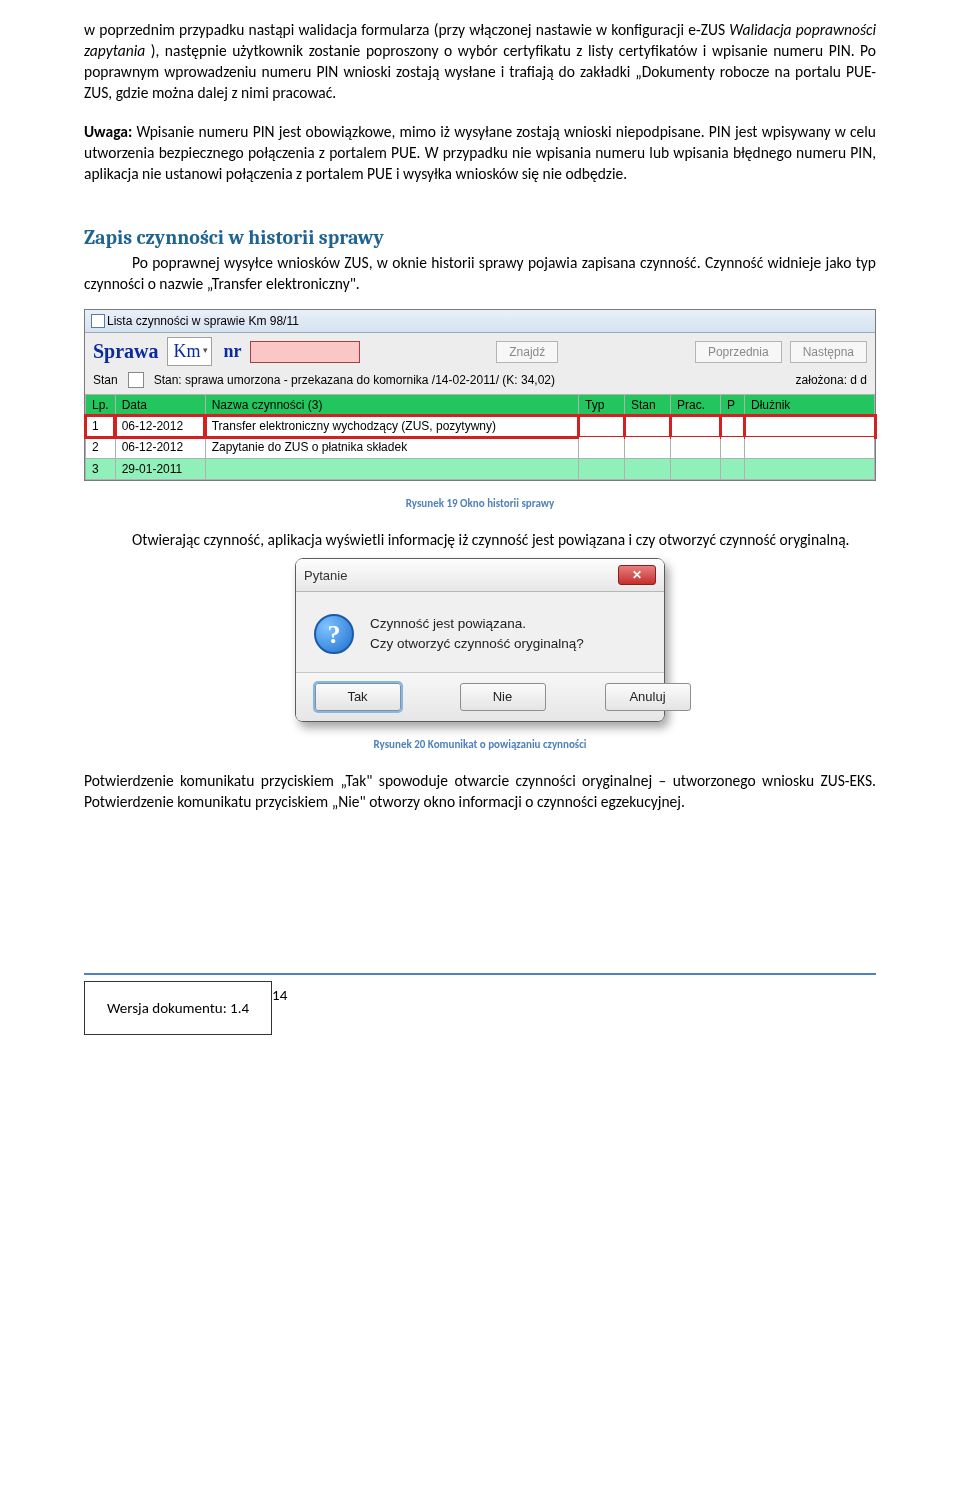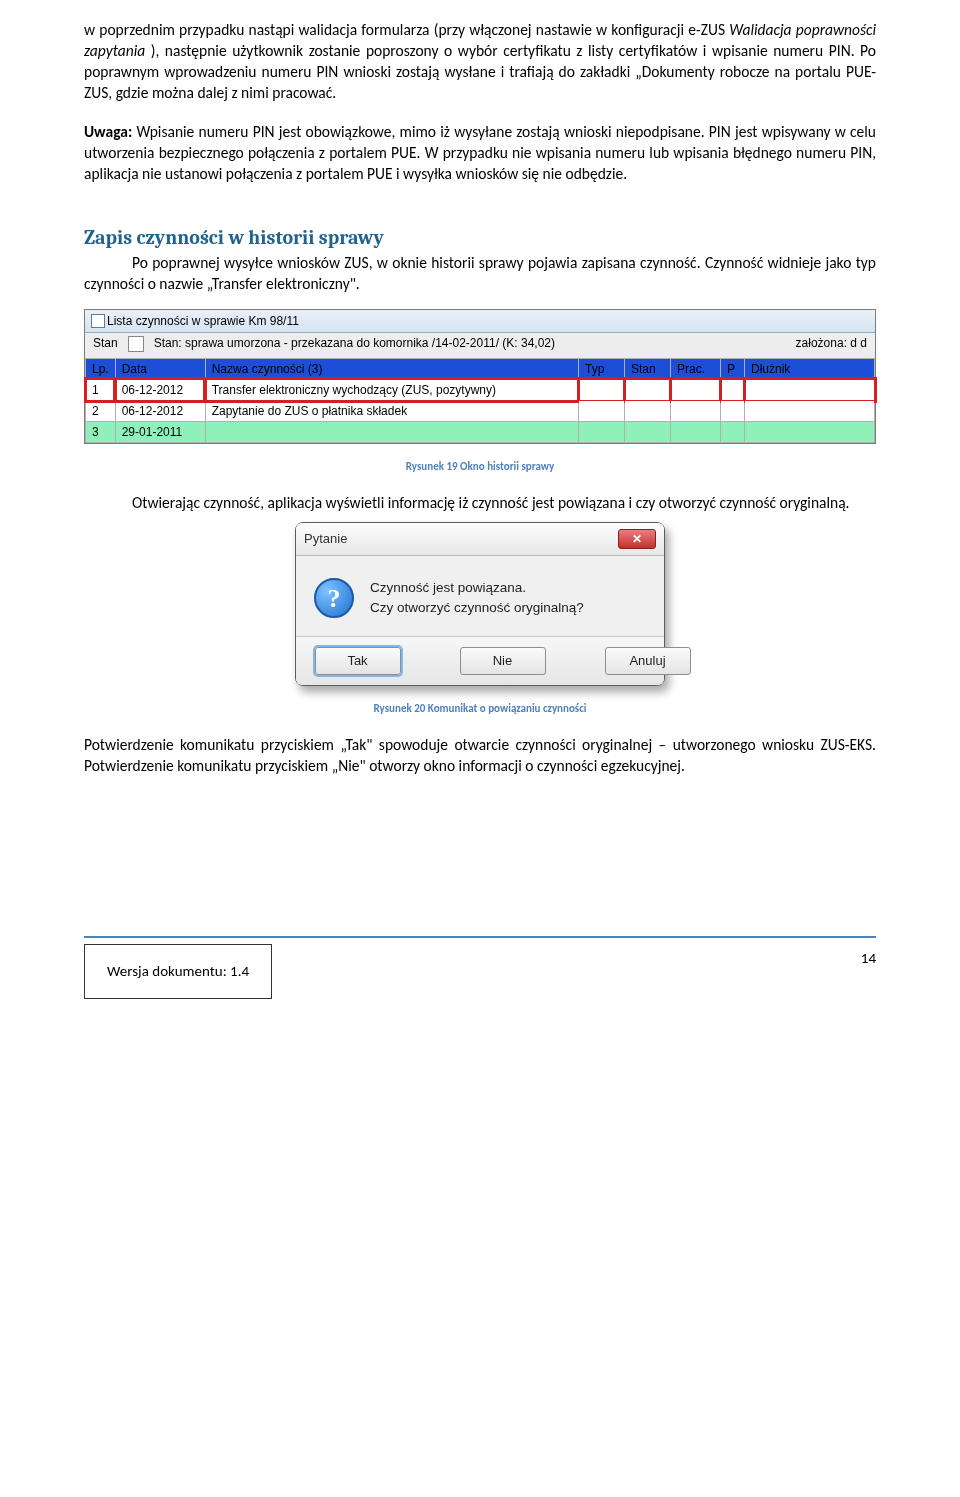--- a/index.html
+++ b/index.html
@@ -61,21 +61,21 @@
   .nr-label { color:#0b2aa0; font-family:"Times New Roman",serif; font-size:18px; font-weight:bold; margin-left:4px;}
   .pink-input { background:#fbc6c6; border:1px solid #a04040; height:22px; flex:0 0 110px;}
   .ghost-btn {
     border:1px solid #b5b5b5; background:#f7f7f7; color:#8a8a8a;
     font-size:12px; padding:2px 12px; height:22px; display:inline-flex; align-items:center;
   }
   .stan-row { display:flex; align-items:center; padding:2px 8px 6px 8px; gap:10px; font-size:12px;}
   .stan-box { width:16px; height:16px; border:1px solid #888; background:#fff; display:inline-block;}
   .tbl { width:100%; border-collapse: collapse; font-size:12px;}
   .tbl th, .tbl td { border:1px solid #b0b0b0; padding:2px 6px; text-align:left; background:#fff;}
-  .tbl th { background:#1d4ed8; font-weight:normal;}
+  .tbl th { background:#22c55e; font-weight:normal;}
   .tbl td.blur { color:#bbb; filter: blur(0.4px);}
   .row-red td { outline:3px solid #d42020; outline-offset:-1px;}
   .row-grn td { background:#8ff0b9;}
   .tbl td.lp, .tbl th.lp { width:28px;}
   .tbl td.dt, .tbl th.dt { width:90px;}
   .tbl th.typ, .tbl td.typ{ width:46px;}
   .tbl th.stan, .tbl td.stan{ width:46px;}
   .tbl th.prac, .tbl td.prac{ width:50px;}
   .tbl th.p, .tbl td.p{ width:24px;}
   .tbl th.dl, .tbl td.dl{ width:130px;}
@@ -124,21 +124,21 @@
     background: linear-gradient(#fbfbfb,#e4e4e4);
     border:1px solid #8e8e8e; border-radius:3px;
     font-size:13px; color:#222; text-align:center;margin-left:45px;
   }
   .dlg-btn.primary { box-shadow: 0 0 0 2px #7fb7ef; }
   
   .footer-line {
     border-top:2px solid #4f81bd;
     margin-top:160px;
   }
-  .footer-row { display:flex; justify-content:space-between; align-items:flex-start; margin-top:6px;}
+  .footer-row { display:flex; align-items:flex-start; margin-top:6px;}
   .footer-box {
     border:1px solid #333; padding:16px 22px; font-size:15px;
   }
   .page-no { font-size:15px; padding-top:4px;}
   .spacer { flex:1; }
 </style>
 </head>
 <body>
 
 <p class="para">
@@ -149,20 +149,31 @@
   <span class="bold">Uwaga:</span><span> Wpisanie numeru PIN jest obowiązkowe, mimo iż wysyłane zostają wnioski niepodpisane. PIN jest wpisywany w celu utworzenia bezpiecznego połączenia z portalem PUE. W przypadku nie wpisania numeru lub wpisania błędnego numeru PIN, aplikacja nie ustanowi połączenia z portalem PUE i wysyłka wniosków się nie odbędzie.</span>
 </p>
 
 <h2>Zapis czynności w historii sprawy</h2>
 <p class="indent"><span>Po poprawnej  wysyłce wniosków ZUS, w oknie historii sprawy pojawia zapisana czynność. Czynność widnieje jako typ czynności o nazwie „Transfer elektroniczny".</span></p>
 
 <div class="win-table">
   <div class="win-titlebar">
     <span class="icon-doc"></span>
     <span>Lista czynności w sprawie Km 98/11</span>
+  </div>
+  <div class="win-row">
+    <span class="sprawa-label">Sprawa</span>
+    <span class="km-box">Km</span>
+    <span class="nr-label">nr</span>
+    <span class="pink-input"></span>
+    <span class="spacer"></span>
+    <span class="ghost-btn">Znajdź</span>
+    <span class="spacer"></span>
+    <span class="ghost-btn">Poprzednia</span>
+    <span class="ghost-btn">Następna</span>
   </div>
   <div class="stan-row">
     <span>Stan</span>
     <span class="stan-box"></span>
     <span>Stan:      sprawa umorzona - przekazana do komornika  /14-02-2011/ (K: 34,02)</span>
     <span class="spacer"></span>
     <span>założona:   d d</span>
   </div>
   <table class="tbl">
     <tbody>

